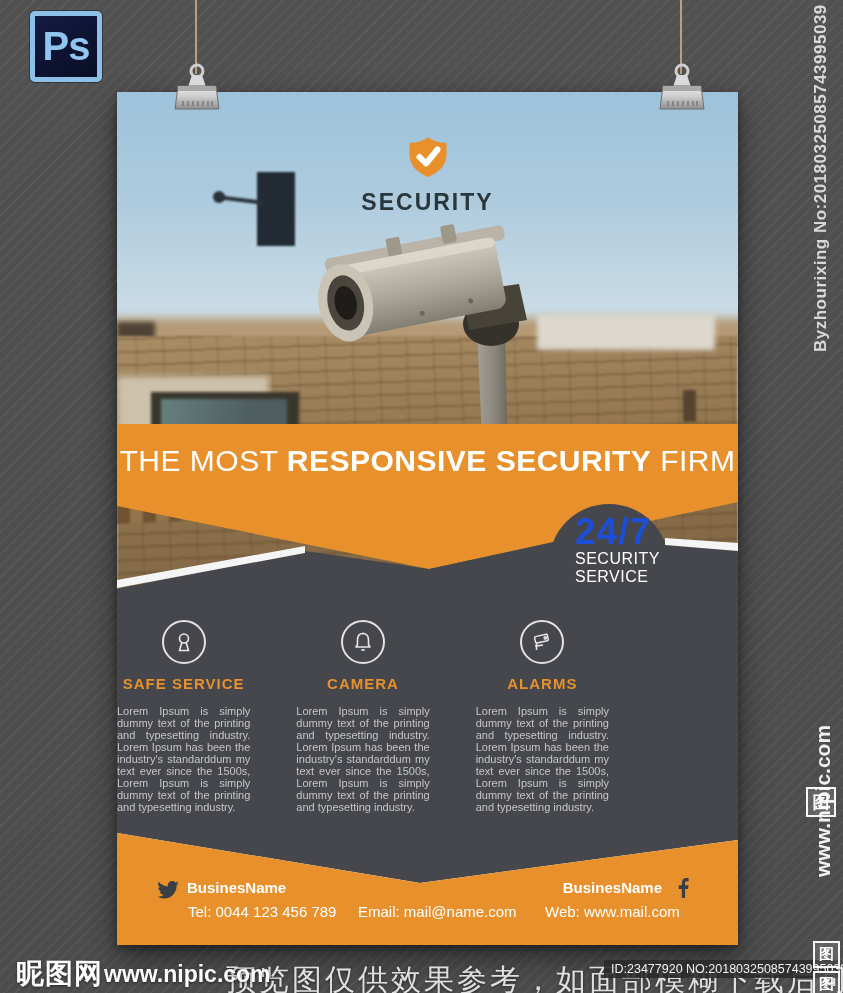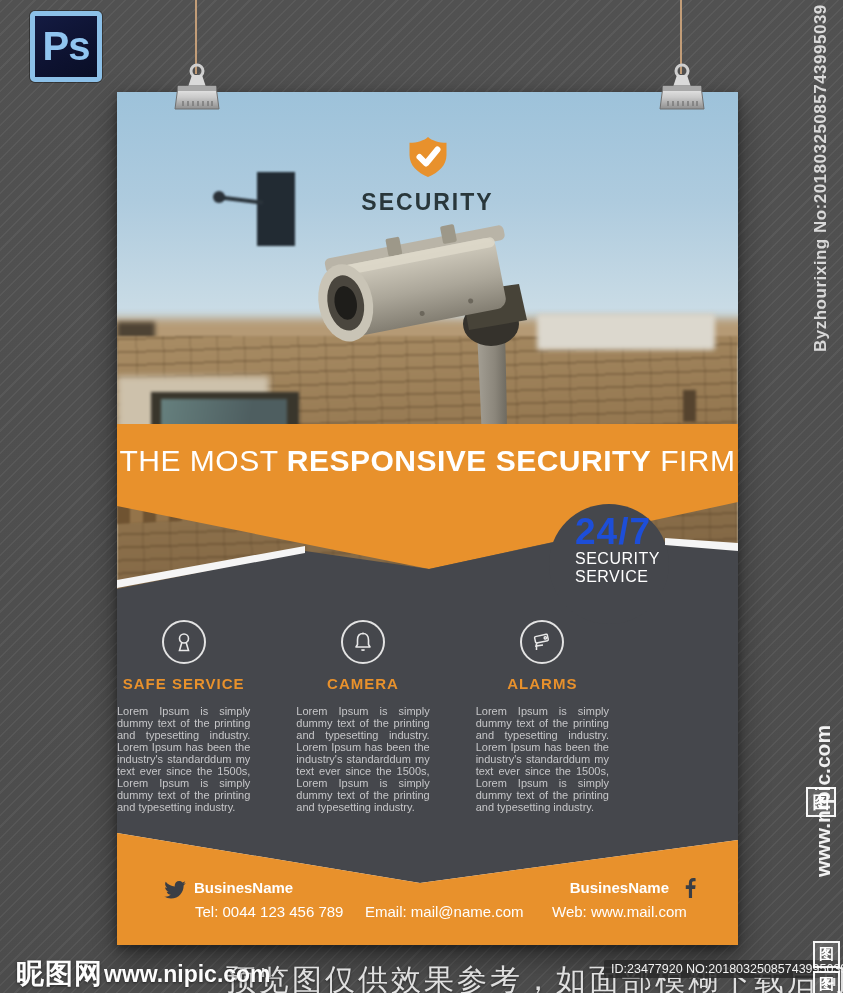--- a/index.html
+++ b/index.html
@@ -78,21 +78,21 @@
 
   
   .services { position:absolute; left:0; top:528px; width:492px; display:flex; justify-content:center; gap:46px; }
   .svc { width:140px; text-align:center; }
   .svc-icon { width:44px; height:44px; margin:0 auto; border:2px solid #e3e3e3; border-radius:50%;
     display:flex; align-items:center; justify-content:center; }
   .svc-title { margin-top:11px; font-size:15px; font-weight:700; color:#e8912c; letter-spacing:1px; }
   .svc-body { margin-top:13px; font-size:11px; line-height:12px; color:#c6c6c8; text-align:justify; }
 
   
-  .pfoot { position:absolute; left:7px; top:0; width:621px; height:738px; color:#fff; pointer-events:none; }
+  .pfoot { position:absolute; left:0; top:0; width:621px; height:738px; color:#fff; pointer-events:none; }
   .pfoot .icon { position:absolute; }
   .tw-name  { position:absolute; left:70px;  top:787px; font-size:15px; font-weight:700; }
   .fb-name  { position:absolute; left:433px; top:787px; width:112px; text-align:right; font-size:15px; font-weight:700; }
   .tel      { position:absolute; left:43px;  top:811px; font-size:15px; font-weight:500;margin-left:28px; }
   .email    { position:absolute; left:234px; top:811px; font-size:15px; font-weight:500;margin-left:7px; }
   .web      { position:absolute; left:428px; top:811px; width:155px; font-size:15px; font-weight:500; }
 
   
   .wm-side-author { position:absolute; left:652px; top:171px; width:340px; height:22px;
     transform:rotate(-90deg); transform-origin:center; color:rgba(255,255,255,.78);

